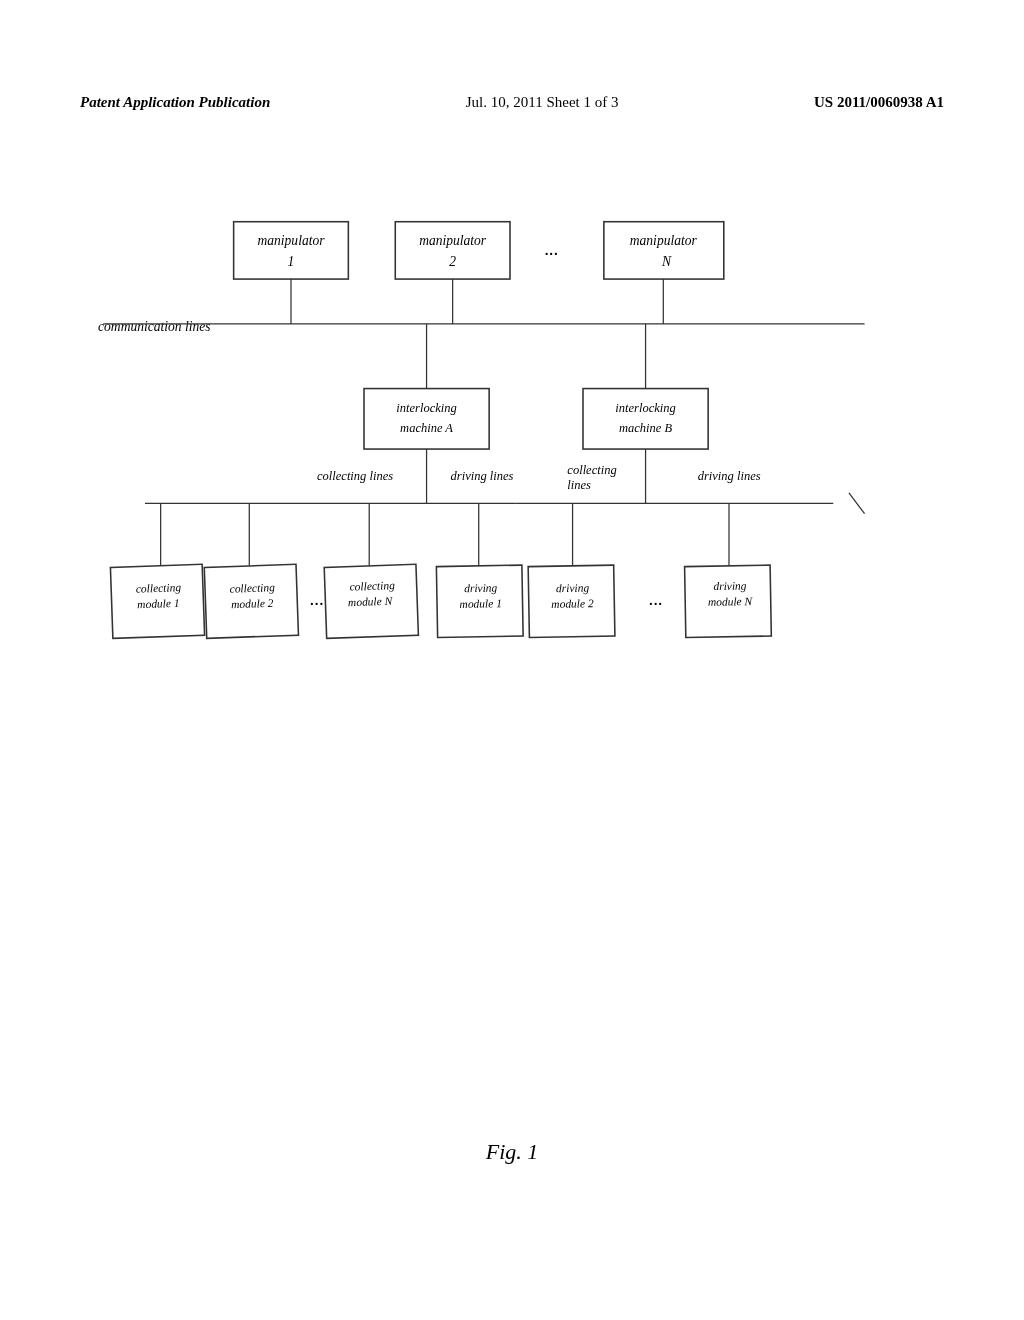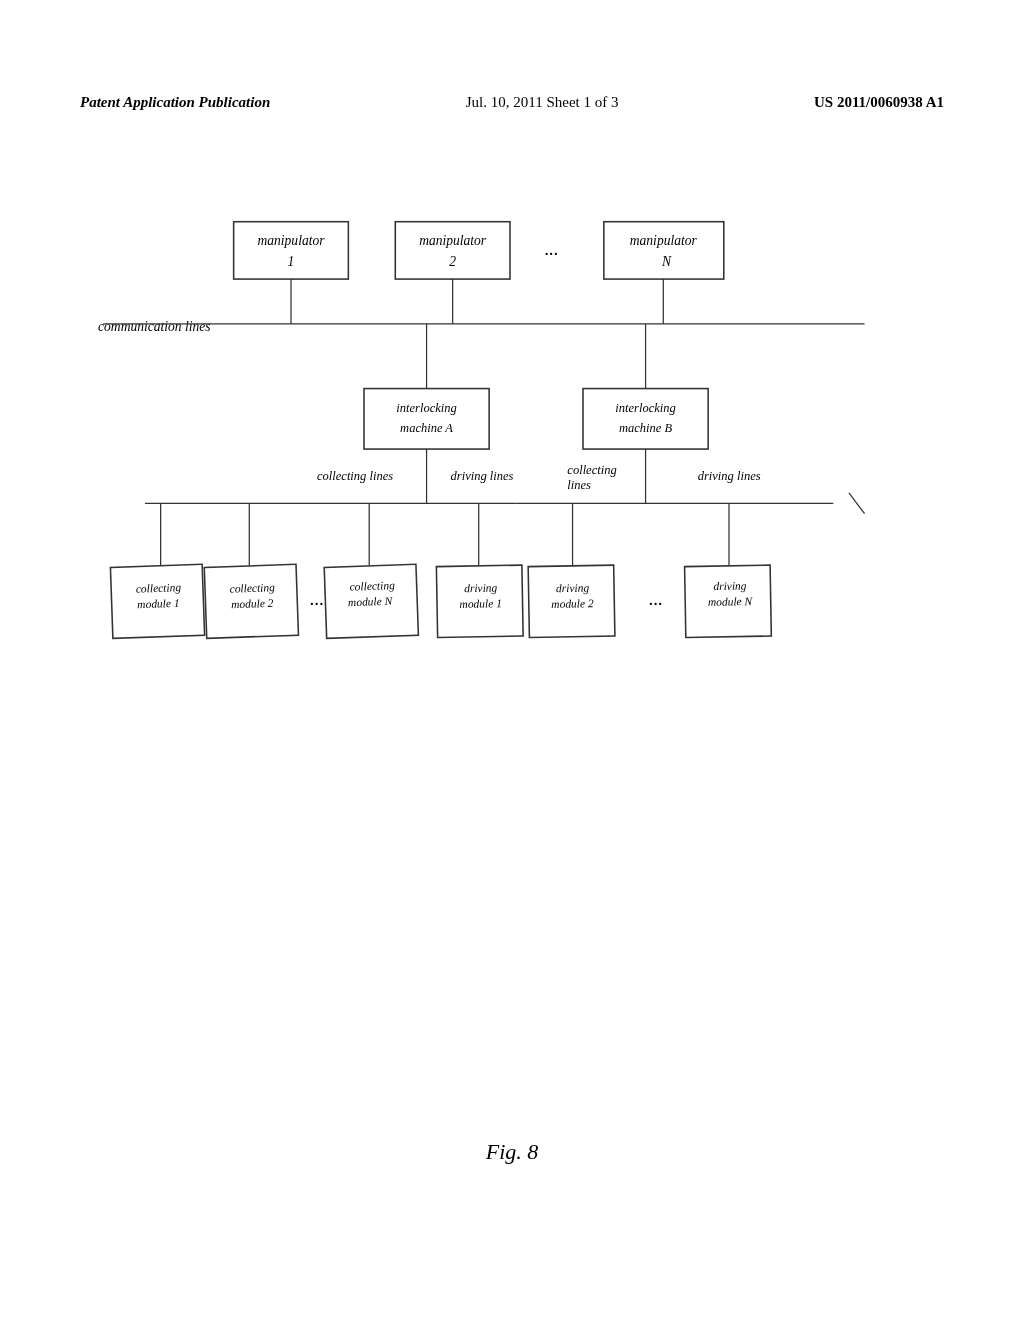--- a/index.html
+++ b/index.html
@@ -162,14 +162,14 @@
 
     <text x="590" y="408" text-anchor="middle" font-size="18">...</text>
 
     <rect x="618" y="370" width="82" height="68" fill="none" stroke="#333" stroke-width="1.5" transform="rotate(-1, 659, 404)"></rect>
     <text x="661" y="393" text-anchor="middle" font-size="11" transform="rotate(-1, 661, 393)">driving</text>
     <text x="661" y="408" text-anchor="middle" font-size="11" transform="rotate(-1, 661, 408)">module N</text>
 
     <line x1="775" y1="300" x2="790" y2="320" stroke="#333" stroke-width="1.2"></line>
   </svg>
 
-  <div class="fig-label" style="position:absolute; bottom:155px; left:50%; transform:translateX(-50%); font-size:22px; font-style:italic; font-family:'Times New Roman',serif;">Fig. 8</div>
+  <div class="fig-label" style="position:absolute; bottom:155px; left:50%; transform:translateX(-50%); font-size:22px; font-style:italic; font-family:'Times New Roman',serif;">Fig. 1</div>
 </div>
 
 </body></html>

